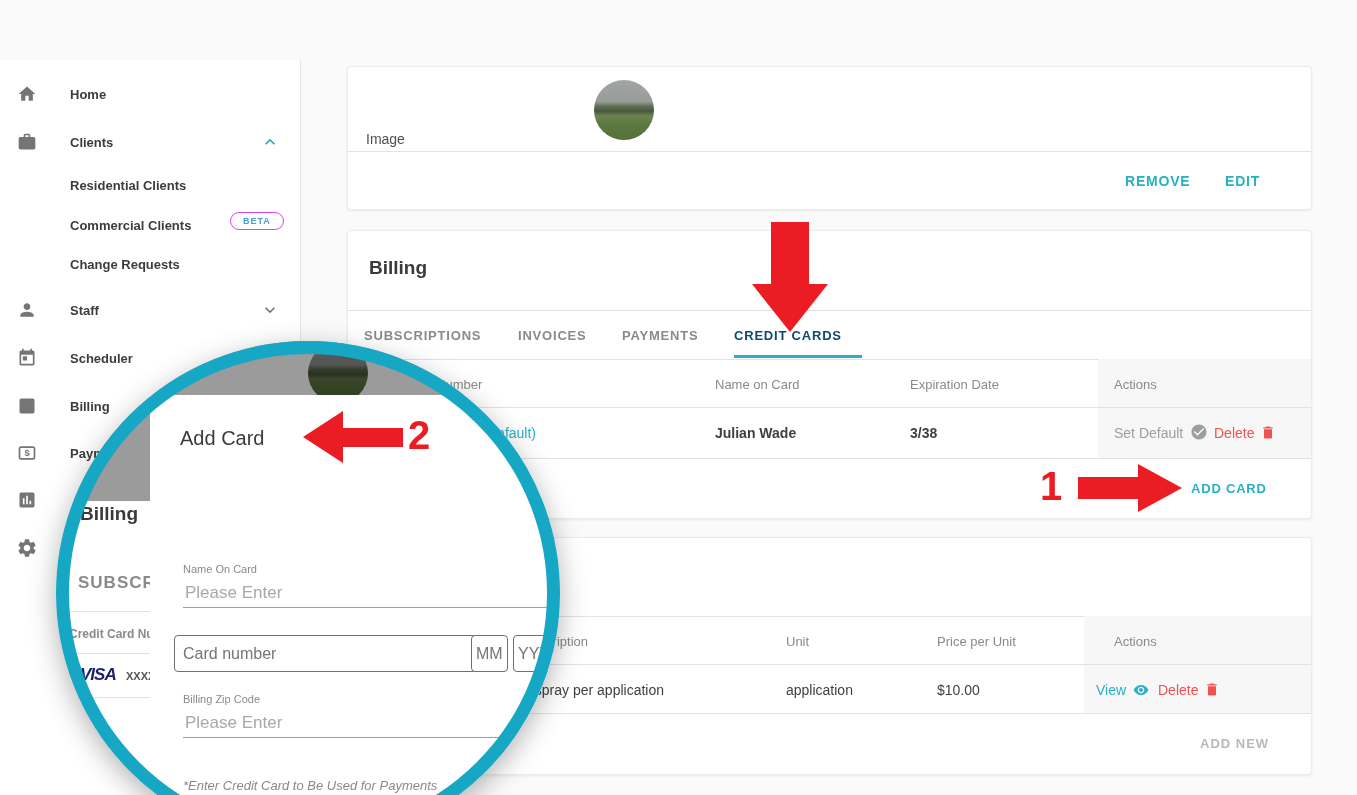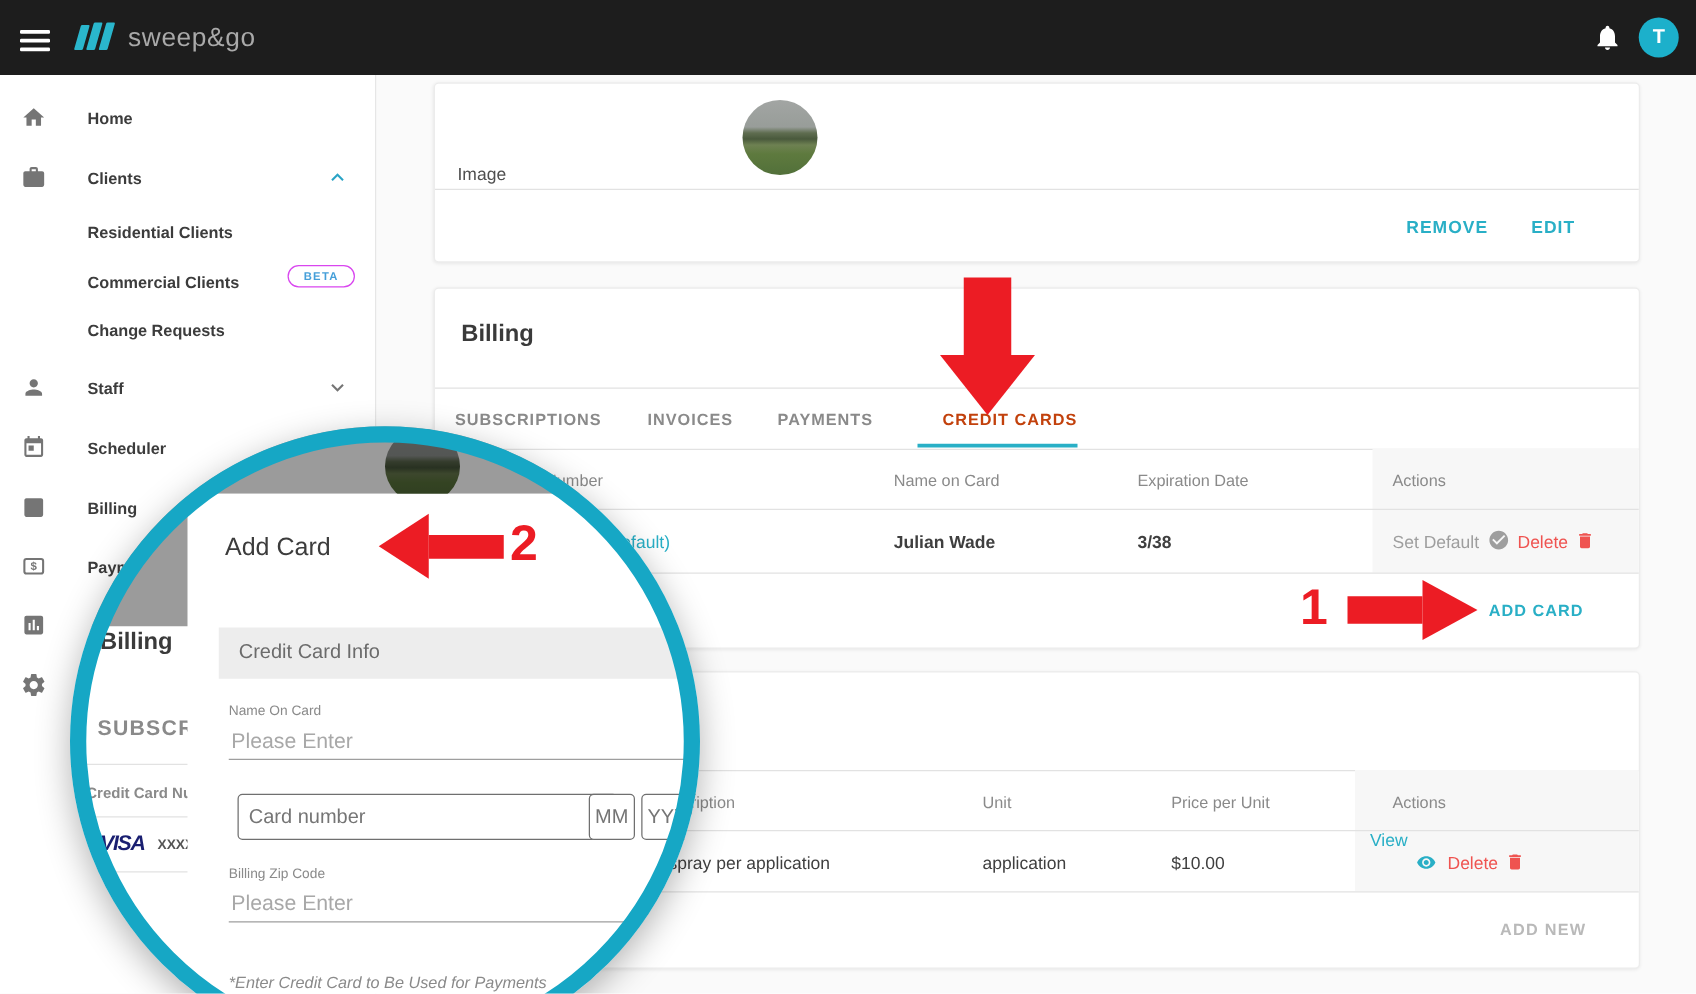--- a/index.html
+++ b/index.html
@@ -17,21 +17,21 @@
   .side-label{font-size:13px;font-weight:600;color:#3c3c3c;}
   .side-sub{font-size:13px;font-weight:600;color:#3c3c3c;}
   .icon-gray{fill:#757575;}
   .beta{border:1px solid #d946ef;color:#459fd9;font-size:9px;font-weight:700;letter-spacing:1px;border-radius:9px;padding:3px 12px;}
   
   .card{position:absolute;background:#fff;border:1px solid #ececec;border-radius:4px;box-shadow:0 1px 3px rgba(0,0,0,.07);}
   .divider{position:absolute;height:1px;background:#e2e2e2;}
   .label14{font-size:14px;color:#4f4f4f;}
   .teal-btn{color:#29afc6;font-size:14px;font-weight:700;letter-spacing:.8px;cursor:pointer;}
   .tab{font-size:13px;font-weight:700;letter-spacing:.8px;color:#8a8a8a;cursor:pointer;}
-  .tab.active{color:#c2410c;margin-left:20px;}
+  .tab.active{color:#0c4a6e;}
   .th{font-size:13px;color:#8a8a8a;}
   .cell{font-size:14px;color:#3f3f3f;}
   .bold{font-weight:700;}
   .teal{color:#29afc6;}
   .muted{color:#9e9e9e;}
   .danger{color:#ef5350;}
   .park{border-radius:50%;background:linear-gradient(180deg,#a2a5a3 0%,#989d99 36%,#5f6d50 44%,#49593c 52%,#6e8152 60%,#5e7a3e 72%,#52703a 100%);}
   
   .arrow-red{background:#ec1c24;}
   .num-red{color:#ec1c24;font-size:40px;font-weight:700;}
@@ -42,37 +42,20 @@
   .dlg-input{border:none;border-bottom:1px solid #9e9e9e;outline:none;font-size:17px;color:#555;background:transparent;font-family:inherit;}
   .dlg-input::placeholder{color:#a8a8a8;}
   .box-input{border:1px solid #6f6f6f;border-radius:4px;outline:none;font-size:16px;color:#555;padding:0 8px;background:#fff;box-sizing:border-box;font-family:inherit;}
   .box-input::placeholder{color:#757575;}
 </style>
 </head>
 <body>
 
 <div id="stage">
 
-  <div class="abs" id="topbar">
-    <div class="abs hamb" style="left:16px;top:20px;">
-        <span></span>
-        <span></span>
-        <span></span>
-      </div>
-    <div class="abs" style="left:62px;top:18px;">
-      <span class="logobar" style="height:20px;margin-top:2px;"></span><span class="logobar"></span><span class="logobar"></span>
-      <span class="brand-text" style="margin-left:6px;vertical-align:3px;">sweep&amp;go</span>
-    </div>
-    <svg class="abs" style="left:1274px;top:18px;" width="24" height="24" viewBox="0 0 24 24">
-        <path fill="#fff" d="M12 22c1.1 0 2-.9 2-2h-4c0 1.1.9 2 2 2zm6-6v-5c0-3.07-1.63-5.64-4.5-6.32V4c0-.83-.67-1.5-1.5-1.5s-1.5.67-1.5 1.5v.68C7.64 5.36 6 7.92 6 11v5l-2 2v1h16v-1l-2-2z"></path>
-      </svg>
-    <div class="abs avatar" style="left:1311px;top:14px;">
-        <span>T</span>
-      </div>
-  </div>
 
   <div class="abs" id="sidebar">
 
     <div class="abs" style="left:17px;top:24px;"><svg width="20" height="20" viewBox="0 0 24 24">
           <path class="icon-gray" d="M10 20v-6h4v6h5v-8h3L12 3 2 12h3v8z"></path>
         </svg></div>
     <div class="abs side-label" style="left:70px;top:27px;">Home</div>
 
     <div class="abs" style="left:17px;top:72px;"><svg width="20" height="20" viewBox="0 0 24 24">
           <path class="icon-gray" d="M20 6h-4V4c0-1.11-.89-2-2-2h-4c-1.11 0-2 .89-2 2v2H4c-1.11 0-2 .89-2 2v11c0 1.11.89 2 2 2h16c1.11 0 2-.89 2-2V8c0-1.11-.89-2-2-2zm-6 0h-4V4h4v2z"></path>
@@ -163,21 +146,21 @@
     <div class="divider" style="left:0;top:78px;width:963px;"></div>
     <div class="abs" style="left:736px;top:78px;width:227px;height:97px;background:#f7f7f7;"></div>
     <div class="abs th" style="left:60px;top:96px;width:180px;text-align:right;">Description</div>
     <div class="abs th" style="left:438px;top:96px;">Unit</div>
     <div class="abs th" style="left:589px;top:96px;">Price per Unit</div>
     <div class="abs th" style="left:766px;top:96px;">Actions</div>
     <div class="divider" style="left:0;top:126px;width:963px;"></div>
     <div class="abs cell" style="left:136px;top:144px;width:180px;text-align:right;">spray per application</div>
     <div class="abs cell" style="left:438px;top:144px;">application</div>
     <div class="abs cell" style="left:589px;top:144px;">$10.00</div>
-    <div class="abs cell teal" style="left:748px;top:126px;">View</div>
+    <div class="abs cell teal" style="left:748px;top:144px;">View</div>
     <svg class="abs" style="left:784px;top:144px;" width="18" height="16" viewBox="0 0 24 24">
         <path fill="#29afc6" d="M12 4.5C7 4.5 2.73 7.61 1 12c1.73 4.39 6 7.5 11 7.5s9.27-3.11 11-7.5c-1.73-4.39-6-7.5-11-7.5zM12 17c-2.76 0-5-2.24-5-5s2.24-5 5-5 5 2.24 5 5-2.24 5-5 5zm0-8c-1.66 0-3 1.34-3 3s1.34 3 3 3 3-1.34 3-3-1.34-3-3-3z"></path>
       </svg>
     <div class="abs cell danger" style="left:810px;top:144px;">Delete</div>
     <svg class="abs" style="left:856px;top:143px;" width="16" height="17" viewBox="0 0 24 24">
         <path fill="#ef5350" d="M6 19c0 1.1.9 2 2 2h8c1.1 0 2-.9 2-2V7H6v12zM19 4h-3.5l-1-1h-5l-1 1H5v2h14V4z"></path>
       </svg>
     <div class="divider" style="left:0;top:175px;width:963px;"></div>
     <div class="abs" style="left:852px;top:198px;font-size:13px;font-weight:700;letter-spacing:1px;color:#b9b9b9;">ADD NEW</div>
   </div>
@@ -205,26 +188,23 @@
       <div class="divider" style="left:0;top:110px;width:96px;"></div>
       <div class="abs" style="left:13px;top:126px;font-size:12px;font-weight:700;color:#8a8a8a;white-space:nowrap;">Credit Card Number</div>
       <div class="divider" style="left:0;top:152px;width:96px;"></div>
       <div class="abs" style="left:24px;top:164px;font-size:17px;font-weight:800;font-style:italic;color:#1a1f71;letter-spacing:-1px;">VISA</div>
       <div class="abs" style="left:70px;top:169px;font-size:11px;font-weight:700;color:#555;">XXXX</div>
       <div class="divider" style="left:0;top:196px;width:96px;"></div>
     </div>
 
     <div class="abs" style="left:94px;top:54px;width:410px;height:450px;background:#fff;">
       <div class="abs" style="left:30px;top:32px;font-size:20px;font-weight:500;color:#3c3c3c;">Add Card</div>
-      <div class="abs" style="left:25px;top:107px;width:385px;height:41px;background:#ededed;">
-        <span class="abs" style="left:16px;top:11px;font-size:16px;color:#6b6b6b;">Credit Card Info</span>
-      </div>
       <div class="abs" style="left:33px;top:168px;font-size:11px;color:#8a8a8a;">Name On Card</div>
       <input class="abs dlg-input" style="left: 33px; top: 184px; width: 370px; height: 26px;" placeholder="Please Enter">
-      <input class="abs box-input" style="left: 40px; top: 240px; width: 304px; height: 37px;" placeholder="Card number">
+      <input class="abs box-input" style="left: 24px; top: 240px; width: 304px; height: 37px;" placeholder="Card number">
       <input class="abs box-input" style="left: 321px; top: 240px; width: 37px; height: 37px; padding: 0px 4px;" placeholder="MM">
       <input class="abs box-input" style="left: 363px; top: 240px; width: 50px; height: 37px; padding: 0px 4px;" placeholder="YYYY">
       <div class="abs" style="left:33px;top:298px;font-size:11px;color:#8a8a8a;">Billing Zip Code</div>
       <input class="abs dlg-input" style="left: 33px; top: 314px; width: 340px; height: 26px;" placeholder="Please Enter">
       <div class="abs" style="left:33px;top:383px;font-size:13px;font-style:italic;color:#8a8a8a;white-space:nowrap;">*Enter Credit Card to Be Used for Payments</div>
     </div>
 
     <div>
       <div class="abs" style="left:247px;top:70px;width:0;height:0;border-top:26px solid transparent;border-bottom:26px solid transparent;border-right:40px solid #ec1c24;"></div>
       <div class="abs arrow-red" style="left:287px;top:87px;width:60px;height:19px;"></div>

